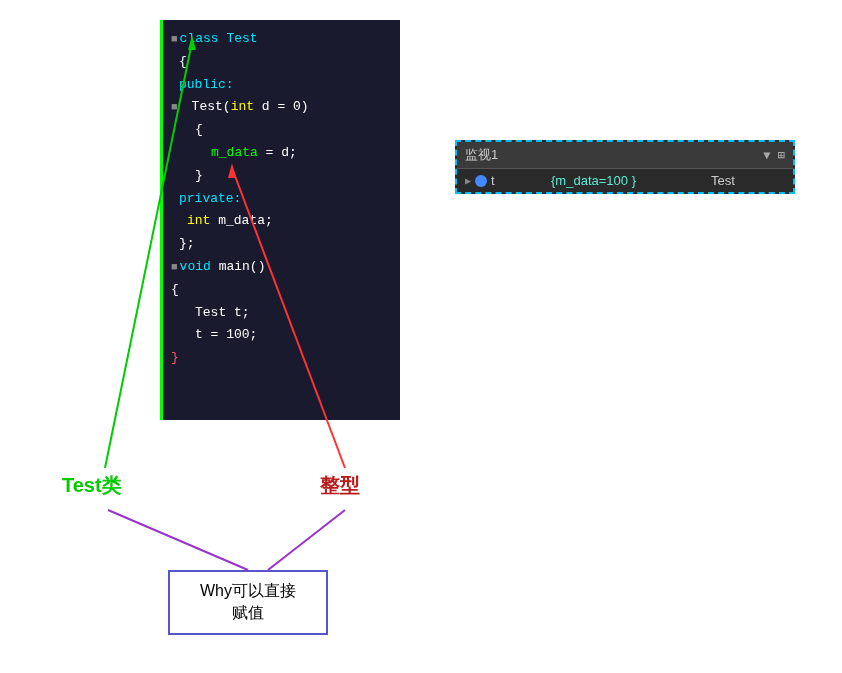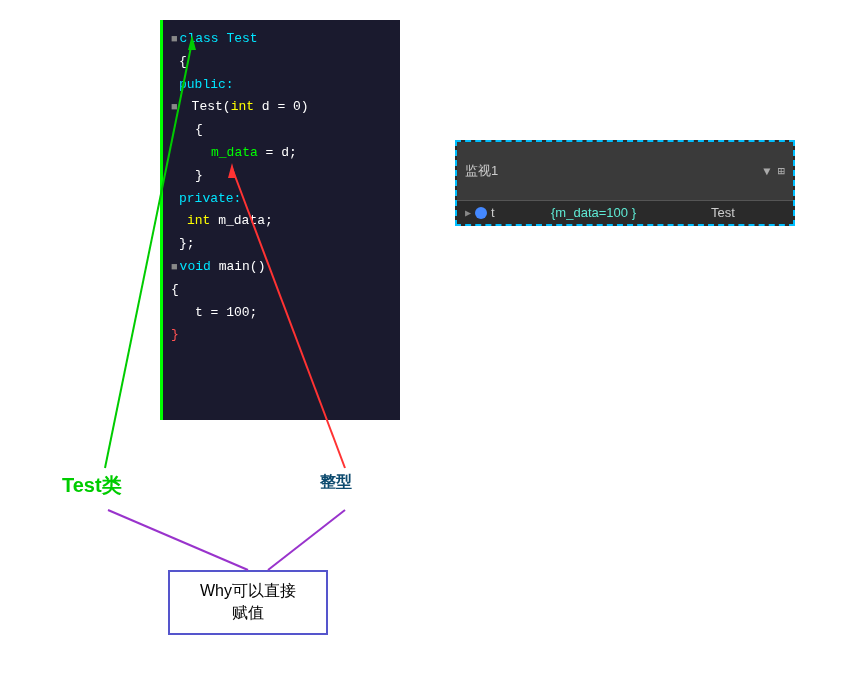--- a/index.html
+++ b/index.html
@@ -49,21 +49,21 @@
       position: absolute;
       left: 455px;
       top: 140px;
       width: 340px;
       background: #2a2a2a;
       border: 2px dashed #00bfff;
     }
 
     .watch-header {
       background: #3a3a3a;
-      padding: 20px 8px;
+      padding: 4px 8px;
       display: flex;
       justify-content: space-between;
       align-items: center;
       border-bottom: 1px solid #555;
     }
 
     .watch-title {
       color: #cccccc;
       font-size: 13px;
       font-family: sans-serif;
@@ -149,22 +149,22 @@
       color: #00cc00;
       font-size: 20px;
       font-family: sans-serif;
       font-weight: bold;
     }
 
     .label-int {
       position: absolute;
       left: 320px;
       top: 472px;
-      color: #0c4a6e;
-      font-size: 16px;
+      color: #b91c1c;
+      font-size: 20px;
       font-family: sans-serif;
       font-weight: bold;
       text-align: center;
     }
 
     
     .question-box {
       position: absolute;
       left: 168px;
       top: 570px;
@@ -230,20 +230,23 @@
     <span style="margin-left:8px" class="kw-white">};</span>
   </div>
   <div class="code-line">
     <span class="minus-icon">■</span>
     <span class="kw-cyan">void</span><span class="kw-white"> main()</span>
   </div>
   <div class="code-line">
     <span class="kw-white">{</span>
   </div>
   <div class="code-line">
+    <span style="margin-left:24px" class="kw-white">Test t;</span>
+  </div>
+  <div class="code-line">
     <span style="margin-left:24px" class="kw-white">t = 100;</span>
   </div>
   <div class="code-line">
     <span style="color:#ff5252">}</span>
   </div>
 </div>
 
 <div class="watch-panel">
   <div class="watch-header">
     <span class="watch-title">监视1</span>

